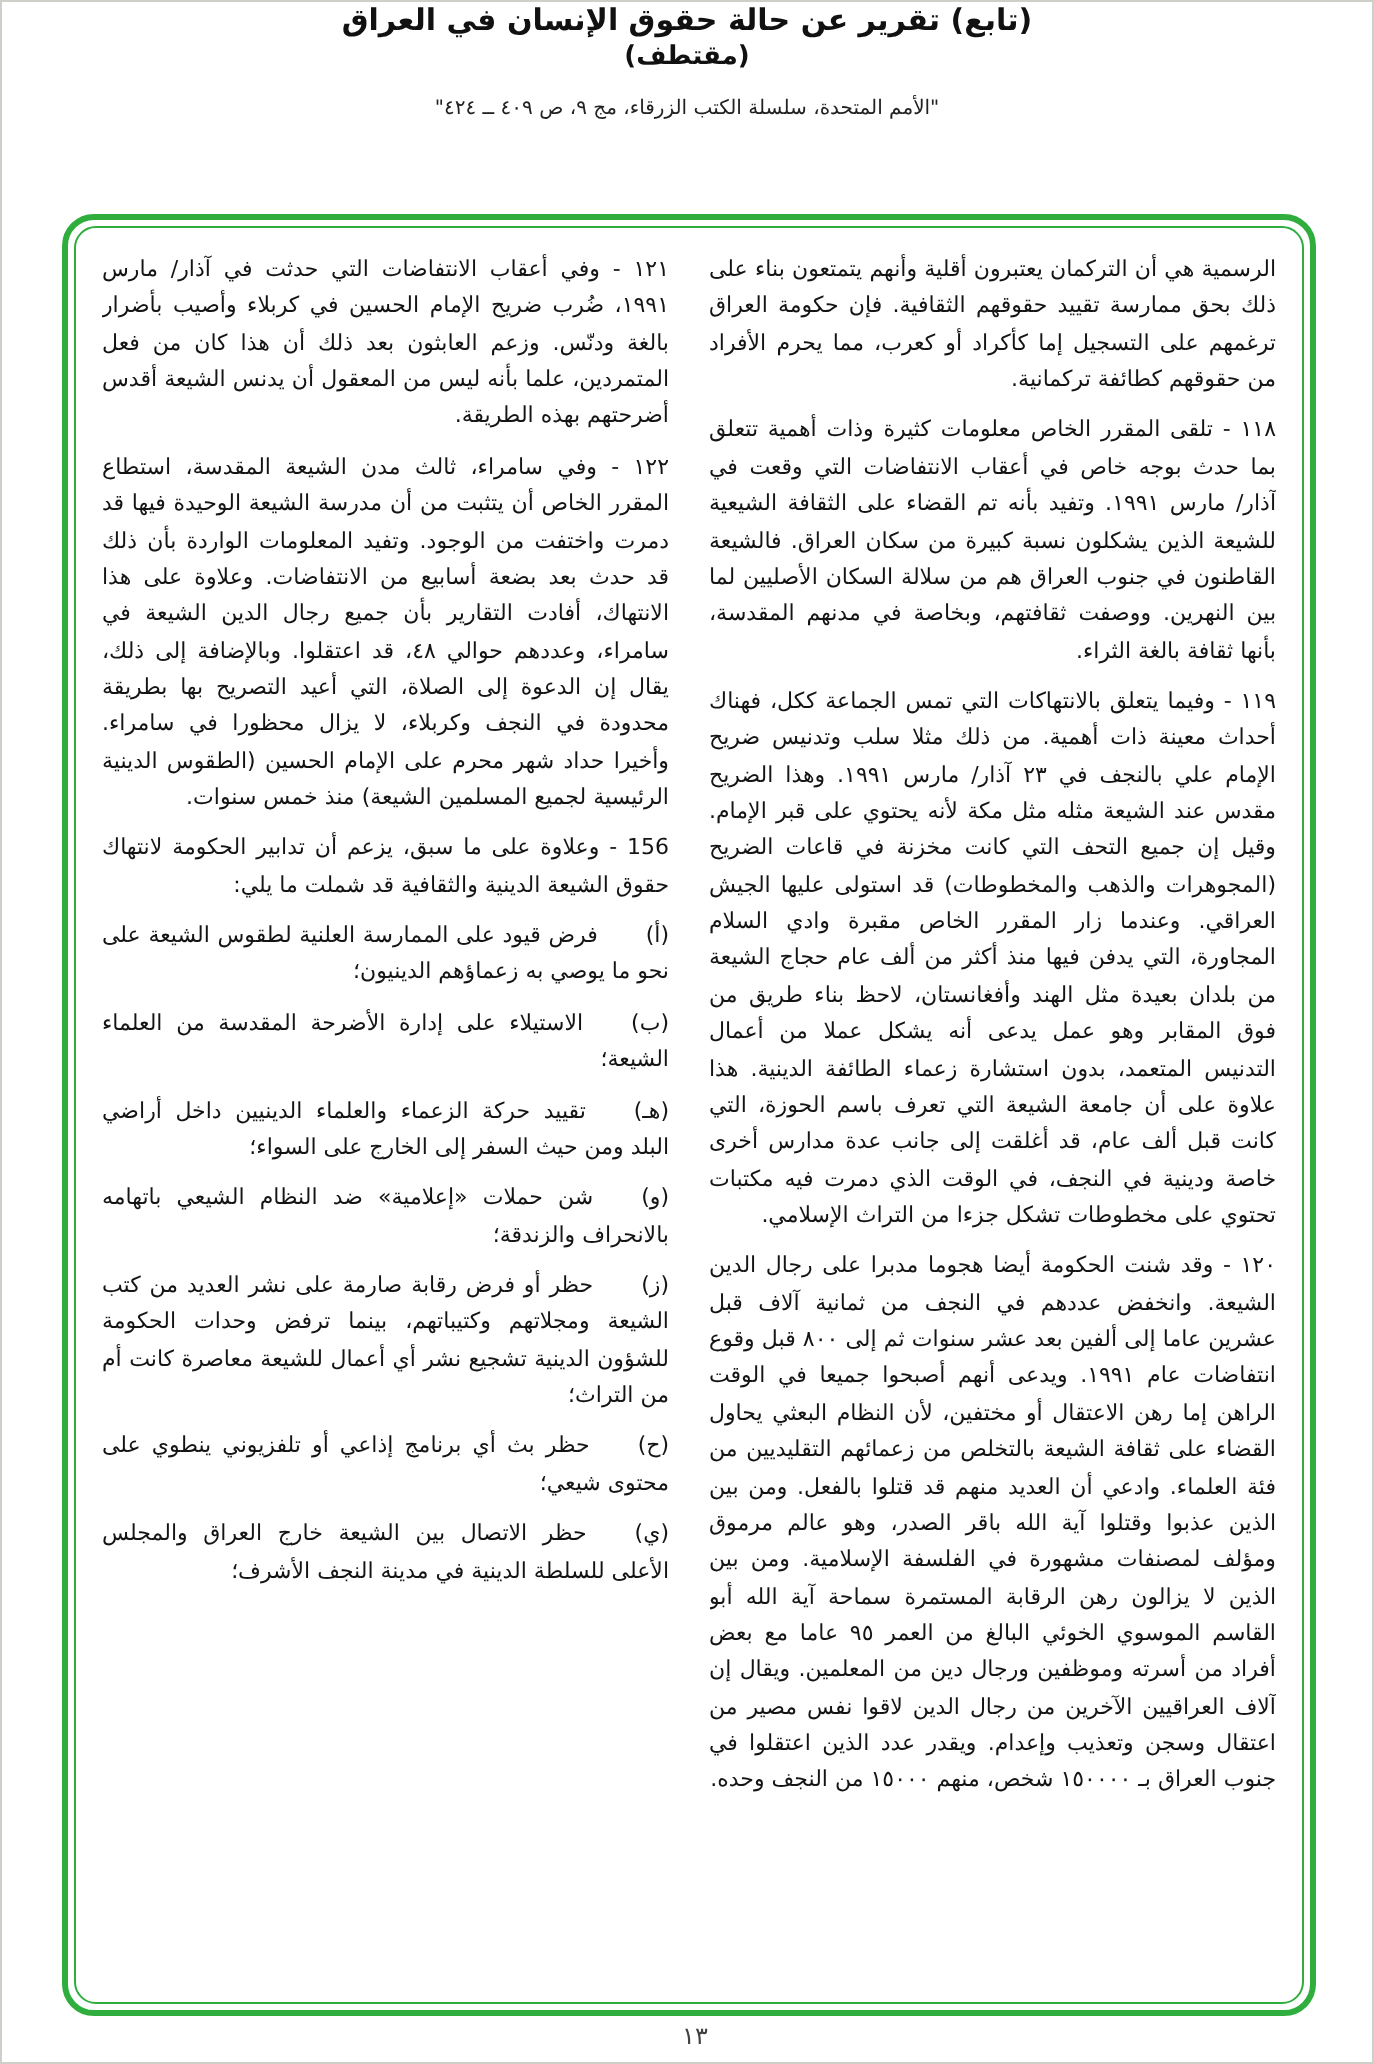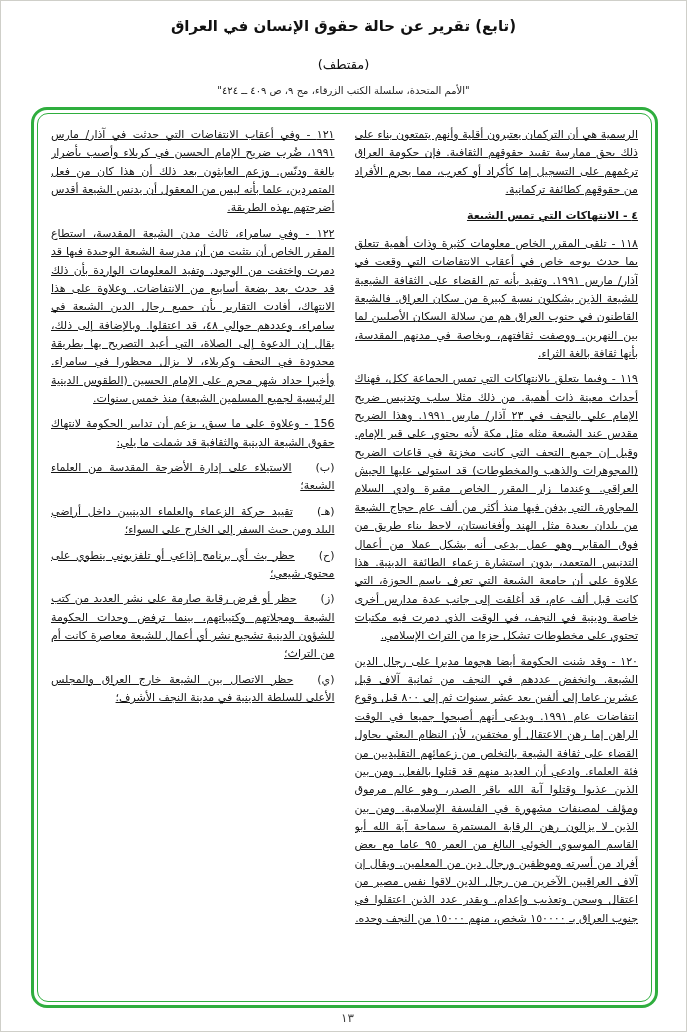--- a/index.html
+++ b/index.html
@@ -12,25 +12,24 @@
     overflow: hidden;
   }
   .page {
     position: absolute; inset: 0;
     background: #ffffff;
     border: 1px solid #cfcfc9;
   }
   .doc-header {
     direction: rtl;
     text-align: center;
-    padding-top: 16px;
     color: #111;
   }
   .doc-title { font-size: 15px; font-weight: bold; letter-spacing: 0; }
-  .doc-subtitle { font-size: 13px; font-weight: normal; margin-top: 22px; }
+  .doc-subtitle { font-size: 13px; font-weight: bold; margin-top: 2px; }
   .doc-citation { font-size: 10px; margin-top: 13px; color: #222; }
 
   .border-box {
     position: absolute;
     left: 30px; top: 106px;
     width: 627px; height: 901px;
     border: 3px solid var(--green);
     border-radius: 16px;
     padding: 3px;
     background: #fff;
@@ -49,21 +48,20 @@
     height: 100%;
   }
   .col {
     flex: 1 1 0;
     direction: rtl;
     text-align: justify;
     font-size: 11px;
     line-height: 1.67;
     color: #141414;
     overflow: hidden;
-    text-decoration: underline;
   }
   .para { margin-bottom: 7px; }
   .para.heading {
     font-weight: bold;
     margin: 8px 0 9px;
     text-align: right;
   }
   .para.item .marker {
     display: inline-block;
     margin-left: 24px; 
@@ -88,33 +86,34 @@
     <h1 class="doc-title">(تابع) تقرير عن حالة حقوق الإنسان في العراق</h1>
     <div class="doc-subtitle">(مقتطف)</div>
     <div class="doc-citation">"الأمم المتحدة، سلسلة الكتب الزرقاء، مج ٩، ص ٤٠٩ ــ ٤٢٤"</div>
   </header>
 
   <div class="border-box">
     <div class="border-inner">
       <div class="columns">
         <div class="col">
             <p class="para body">الرسمية هي أن التركمان يعتبرون أقلية وأنهم يتمتعون بناء على ذلك بحق ممارسة تقييد حقوقهم الثقافية. فإن حكومة العراق ترغمهم على التسجيل إما كأكراد أو كعرب، مما يحرم الأفراد من حقوقهم كطائفة تركمانية.</p>
-            <p class="para heading">٤ -  الانتهاكات التي تمس الشيعة</p>
             <p class="para body">١١٨ - تلقى المقرر الخاص معلومات كثيرة وذات أهمية تتعلق بما حدث بوجه خاص في أعقاب الانتفاضات التي وقعت في آذار/ مارس ١٩٩١. وتفيد بأنه تم القضاء على الثقافة الشيعية للشيعة الذين يشكلون نسبة كبيرة من سكان العراق. فالشيعة القاطنون في جنوب العراق هم من سلالة السكان الأصليين لما بين النهرين. ووصفت ثقافتهم، وبخاصة في مدنهم المقدسة، بأنها ثقافة بالغة الثراء.</p>
             <p class="para body">١١٩ - وفيما يتعلق بالانتهاكات التي تمس الجماعة ككل، فهناك أحداث معينة ذات أهمية. من ذلك مثلا سلب وتدنيس ضريح الإمام علي بالنجف في ٢٣ آذار/ مارس ١٩٩١. وهذا الضريح مقدس عند الشيعة مثله مثل مكة لأنه يحتوي على قبر الإمام. وقيل إن جميع التحف التي كانت مخزنة في قاعات الضريح (المجوهرات والذهب والمخطوطات) قد استولى عليها الجيش العراقي. وعندما زار المقرر الخاص مقبرة وادي السلام المجاورة، التي يدفن فيها منذ أكثر من ألف عام حجاج الشيعة من بلدان بعيدة مثل الهند وأفغانستان، لاحظ بناء طريق من فوق المقابر وهو عمل يدعى أنه يشكل عملا من أعمال التدنيس المتعمد، بدون استشارة زعماء الطائفة الدينية. هذا علاوة على أن جامعة الشيعة التي تعرف باسم الحوزة، التي كانت قبل ألف عام، قد أغلقت إلى جانب عدة مدارس أخرى خاصة ودينية في النجف، في الوقت الذي دمرت فيه مكتبات تحتوي على مخطوطات تشكل جزءا من التراث الإسلامي.</p>
             <p class="para body">١٢٠ - وقد شنت الحكومة أيضا هجوما مدبرا على رجال الدين الشيعة. وانخفض عددهم في النجف من ثمانية آلاف قبل عشرين عاما إلى ألفين بعد عشر سنوات ثم إلى ٨٠٠ قبل وقوع انتفاضات عام ١٩٩١. ويدعى أنهم أصبحوا جميعا في الوقت الراهن إما رهن الاعتقال أو مختفين، لأن النظام البعثي يحاول القضاء على ثقافة الشيعة بالتخلص من زعمائهم التقليديين من فئة العلماء. وادعي أن العديد منهم قد قتلوا بالفعل. ومن بين الذين عذبوا وقتلوا آية الله باقر الصدر، وهو عالم مرموق ومؤلف لمصنفات مشهورة في الفلسفة الإسلامية. ومن بين الذين لا يزالون رهن الرقابة المستمرة سماحة آية الله أبو القاسم الموسوي الخوئي البالغ من العمر ٩٥ عاما مع بعض أفراد من أسرته وموظفين ورجال دين من المعلمين. ويقال إن آلاف العراقيين الآخرين من رجال الدين لاقوا نفس مصير من اعتقال وسجن وتعذيب وإعدام. ويقدر عدد الذين اعتقلوا في جنوب العراق بـ ١٥٠٠٠٠ شخص، منهم ١٥٠٠٠ من النجف وحده.</p>
           </div>
         <div class="col">
             <p class="para body">١٢١ - وفي أعقاب الانتفاضات التي حدثت في آذار/ مارس ١٩٩١، ضُرب ضريح الإمام الحسين في كربلاء وأصيب بأضرار بالغة ودنّس. وزعم العابثون بعد ذلك أن هذا كان من فعل المتمردين، علما بأنه ليس من المعقول أن يدنس الشيعة أقدس أضرحتهم بهذه الطريقة.</p>
             <p class="para body">١٢٢ - وفي سامراء، ثالث مدن الشيعة المقدسة، استطاع المقرر الخاص أن يتثبت من أن مدرسة الشيعة الوحيدة فيها قد دمرت واختفت من الوجود. وتفيد المعلومات الواردة بأن ذلك قد حدث بعد بضعة أسابيع من الانتفاضات. وعلاوة على هذا الانتهاك، أفادت التقارير بأن جميع رجال الدين الشيعة في سامراء، وعددهم حوالي ٤٨، قد اعتقلوا. وبالإضافة إلى ذلك، يقال إن الدعوة إلى الصلاة، التي أعيد التصريح بها بطريقة محدودة في النجف وكربلاء، لا يزال محظورا في سامراء. وأخيرا حداد شهر محرم على الإمام الحسين (الطقوس الدينية الرئيسية لجميع المسلمين الشيعة) منذ خمس سنوات.</p>
             <p class="para body">156 - وعلاوة على ما سبق، يزعم أن تدابير الحكومة لانتهاك حقوق الشيعة الدينية والثقافية قد شملت ما يلي:</p>
+            <p class="para item"><span class="marker">(أ)</span>فرض قيود على الممارسة العلنية لطقوس الشيعة على نحو ما يوصي به زعماؤهم الدينيون؛</p>
             <p class="para item"><span class="marker">(ب)</span>الاستيلاء على إدارة الأضرحة المقدسة من العلماء الشيعة؛</p>
             <p class="para item"><span class="marker">(هـ)</span>تقييد حركة الزعماء والعلماء الدينيين داخل أراضي البلد ومن حيث السفر إلى الخارج على السواء؛</p>
+            <p class="para item"><span class="marker">(و)</span>شن حملات «إعلامية» ضد النظام الشيعي باتهامه بالانحراف والزندقة؛</p>
+            <p class="para item"><span class="marker">(ز)</span>حظر أو فرض رقابة صارمة على نشر العديد من كتب الشيعة ومجلاتهم وكتيباتهم، بينما ترفض وحدات الحكومة للشؤون الدينية تشجيع نشر أي أعمال للشيعة معاصرة كانت أم من التراث؛</p>
             <p class="para item"><span class="marker">(ح)</span>حظر بث أي برنامج إذاعي أو تلفزيوني ينطوي على محتوى شيعي؛</p>
-            <p class="para item"><span class="marker">(ز)</span>حظر أو فرض رقابة صارمة على نشر العديد من كتب الشيعة ومجلاتهم وكتيباتهم، بينما ترفض وحدات الحكومة للشؤون الدينية تشجيع نشر أي أعمال للشيعة معاصرة كانت أم من التراث؛</p>
             <p class="para item"><span class="marker">(ي)</span>حظر الاتصال بين الشيعة خارج العراق والمجلس الأعلى للسلطة الدينية في مدينة النجف الأشرف؛</p>
           </div>
       </div>
     </div>
   </div>
 
   <footer>
     <div class="page-number">١٣</div>
   </footer>
 

